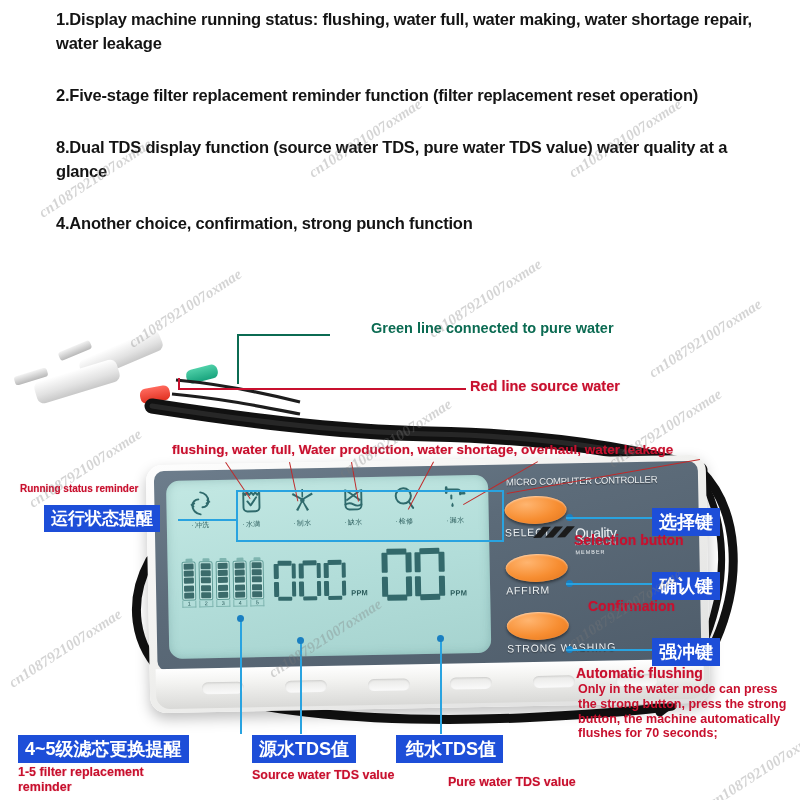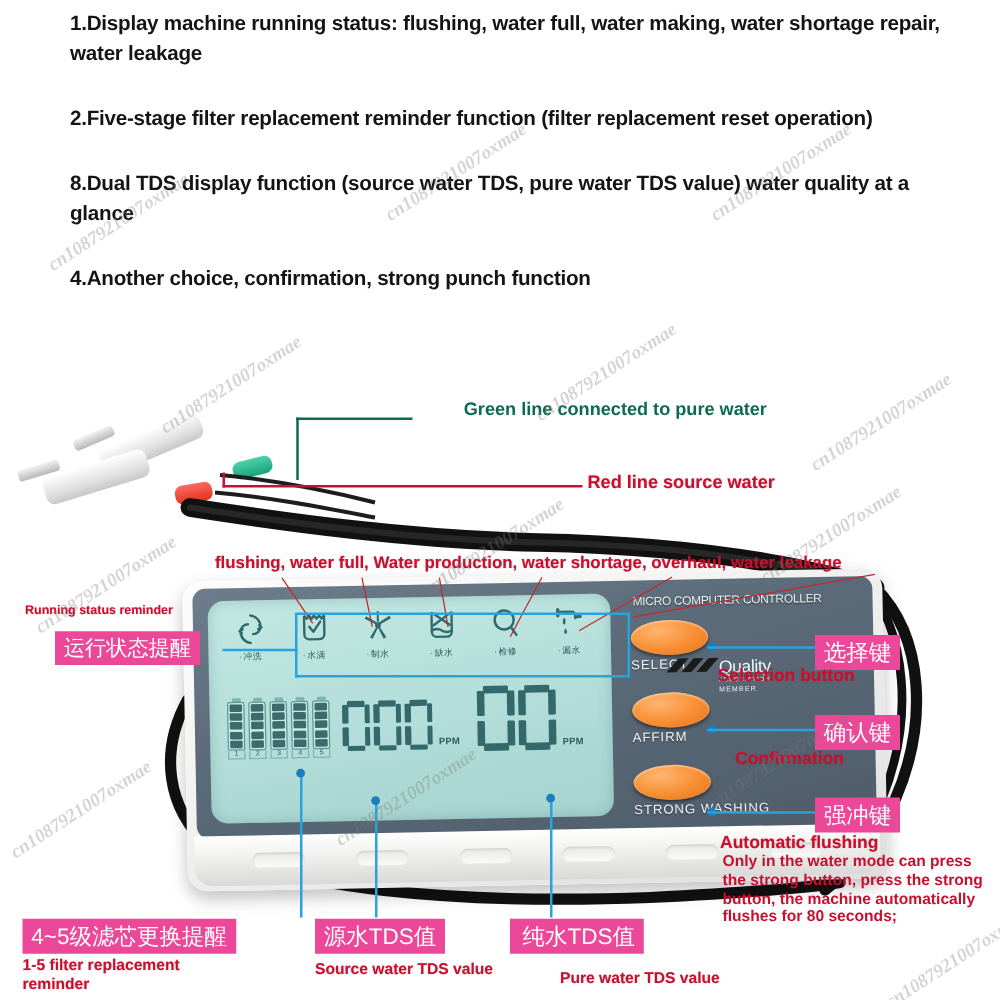--- a/index.html
+++ b/index.html
@@ -91,22 +91,22 @@
     display:flex; align-items:center; justify-content:space-around; padding:0 26px;
   }
   .lip-notch { width:42px; height:12px; border-radius:6px; background:linear-gradient(180deg,#e8e8e6,#fafafa); box-shadow:inset 0 1px 2px rgba(0,0,0,.12); }
 
   
   .ann-red {
     position:absolute; color:#c8102e; font-weight:bold; white-space:nowrap;
     text-shadow:0 0 1px rgba(200,16,46,.4);
   }
   .ann-blue-box {
-    position:absolute; background:#ec4899; color:#ffffff; white-space:nowrap;
-    padding:2px 7px; font-weight:normal;
+    position:absolute; background:#1d4ed8; color:#ffffff; white-space:nowrap;
+    padding:2px 7px; font-weight:bold;
   }
   .ann-green { position:absolute; color:#0b6b52; font-weight:bold; white-space:nowrap;margin-left:37px; }
   .lead { position:absolute; background:#29a3e0; }
   .lead-red { position:absolute; background:#c8102e; }
   .lead-green { position:absolute; background:#0b6b52; }
   .dot { position:absolute; width:7px; height:7px; border-radius:50%; background:#1a7fc1; }
   .lead-diag { position:absolute; transform-origin:0 0; height:1.3px; background:#c02a2a; }
 
   
   .wm {
@@ -408,39 +408,39 @@
 <div class="ann-red" style="left:18px; top:765px; font-size:12.5px;">1-5 filter replacement</div>
 <div class="ann-red" style="left:18px; top:780px; font-size:12.5px;">reminder</div>
 
 <div class="lead" style="left:300px; top:640px; width:2px; height:94px;"></div>
 <div class="dot" style="left:297px; top:637px;"></div>
 <div class="ann-blue-box" style="left:252px; top:735px; font-size:18px;">源水TDS值</div>
 <div class="ann-red" style="left:252px; top:768px; font-size:12.5px;">Source water TDS value</div>
 
 <div class="lead" style="left:440px; top:638px; width:2px; height:96px;"></div>
 <div class="dot" style="left:437px; top:635px;"></div>
-<div class="ann-blue-box" style="left:408px; top:735px; font-size:18px;padding-left:10px;">纯水TDS值</div>
+<div class="ann-blue-box" style="left:396px; top:735px; font-size:18px;padding-left:10px;">纯水TDS值</div>
 <div class="ann-red" style="left:448px; top:775px; font-size:12.5px;">Pure water TDS value</div>
 
 <div class="dot" style="left:566px; top:514px;"></div>
 <div class="lead" style="left:566px; top:517px; width:88px; height:2px;"></div>
 <div class="ann-blue-box" style="left:652px; top:508px; font-size:18px;">选择键</div>
 <div class="ann-red" style="left:574px; top:532px; font-size:14px;">Selection button</div>
 
 <div class="dot" style="left:566px; top:580px;"></div>
 <div class="lead" style="left:566px; top:583px; width:88px; height:2px;"></div>
 <div class="ann-blue-box" style="left:652px; top:572px; font-size:18px;">确认键</div>
 <div class="ann-red" style="left:588px; top:598px; font-size:14px;">Confirmation</div>
 
 <div class="dot" style="left:566px; top:646px;"></div>
 <div class="lead" style="left:566px; top:649px; width:88px; height:2px;"></div>
 <div class="ann-blue-box" style="left:652px; top:638px; font-size:18px;">强冲键</div>
 <div class="ann-red" style="left:576px; top:665px; font-size:14px;">Automatic flushing</div>
 
-<div id="footnote" style="left:578px; top:682px; width:218px;">Only in the water mode can press the strong button, press the strong button, the machine automatically flushes for 80 seconds;</div>
+<div id="footnote" style="left:578px; top:682px; width:218px;">Only in the water mode can press the strong button, press the strong button, the machine automatically flushes for 70 seconds;</div>
 
 <div class="wm" style="left:30px;  top:170px;">cn1087921007oxmae</div>
 <div class="wm" style="left:300px; top:130px;">cn1087921007oxmae</div>
 <div class="wm" style="left:560px; top:130px;">cn1087921007oxmae</div>
 <div class="wm" style="left:120px; top:300px;">cn1087921007oxmae</div>
 <div class="wm" style="left:420px; top:290px;">cn1087921007oxmae</div>
 <div class="wm" style="left:640px; top:330px;">cn1087921007oxmae</div>
 <div class="wm" style="left:20px;  top:460px;">cn1087921007oxmae</div>
 <div class="wm" style="left:330px; top:430px;">cn1087921007oxmae</div>
 <div class="wm" style="left:600px; top:420px;">cn1087921007oxmae</div>

